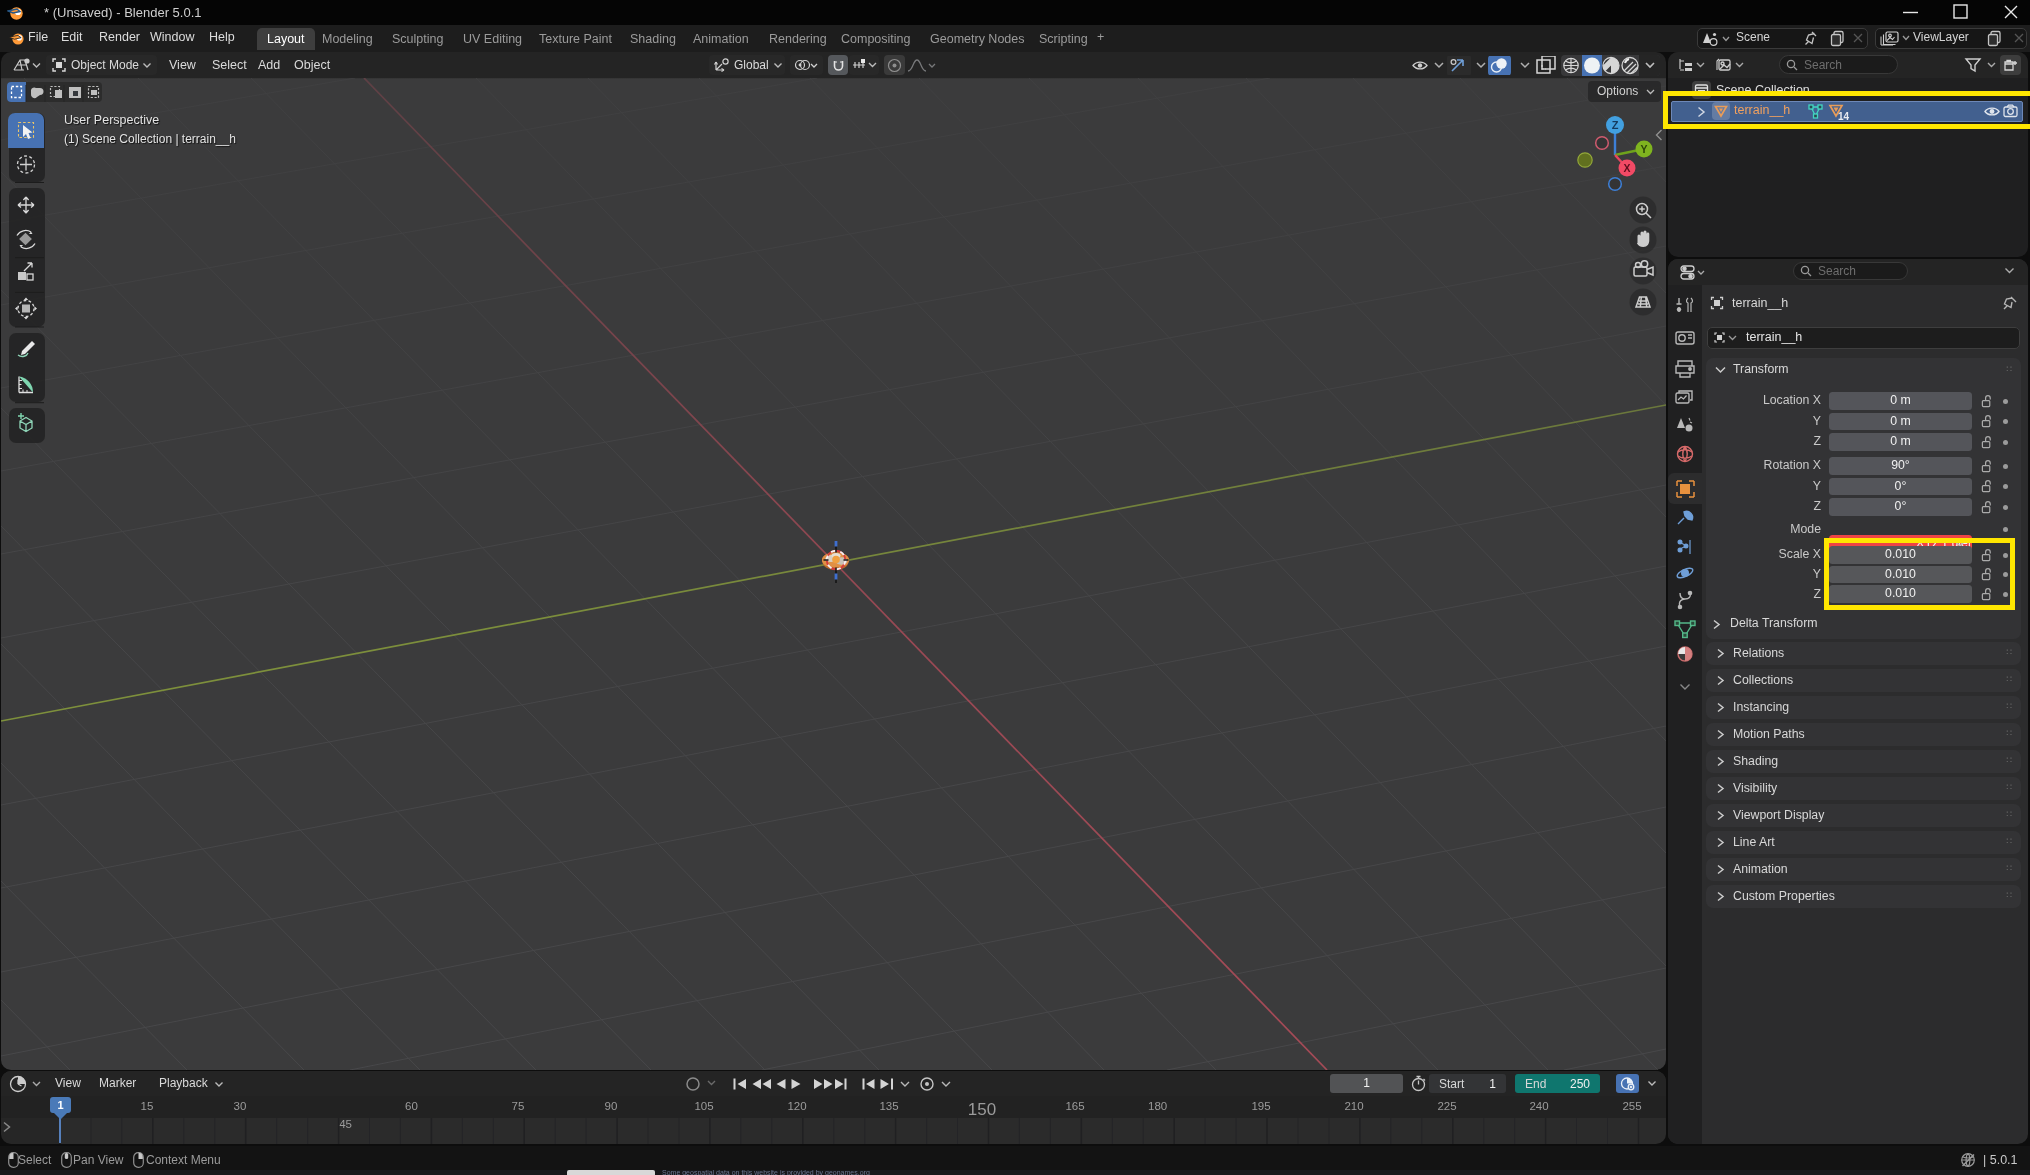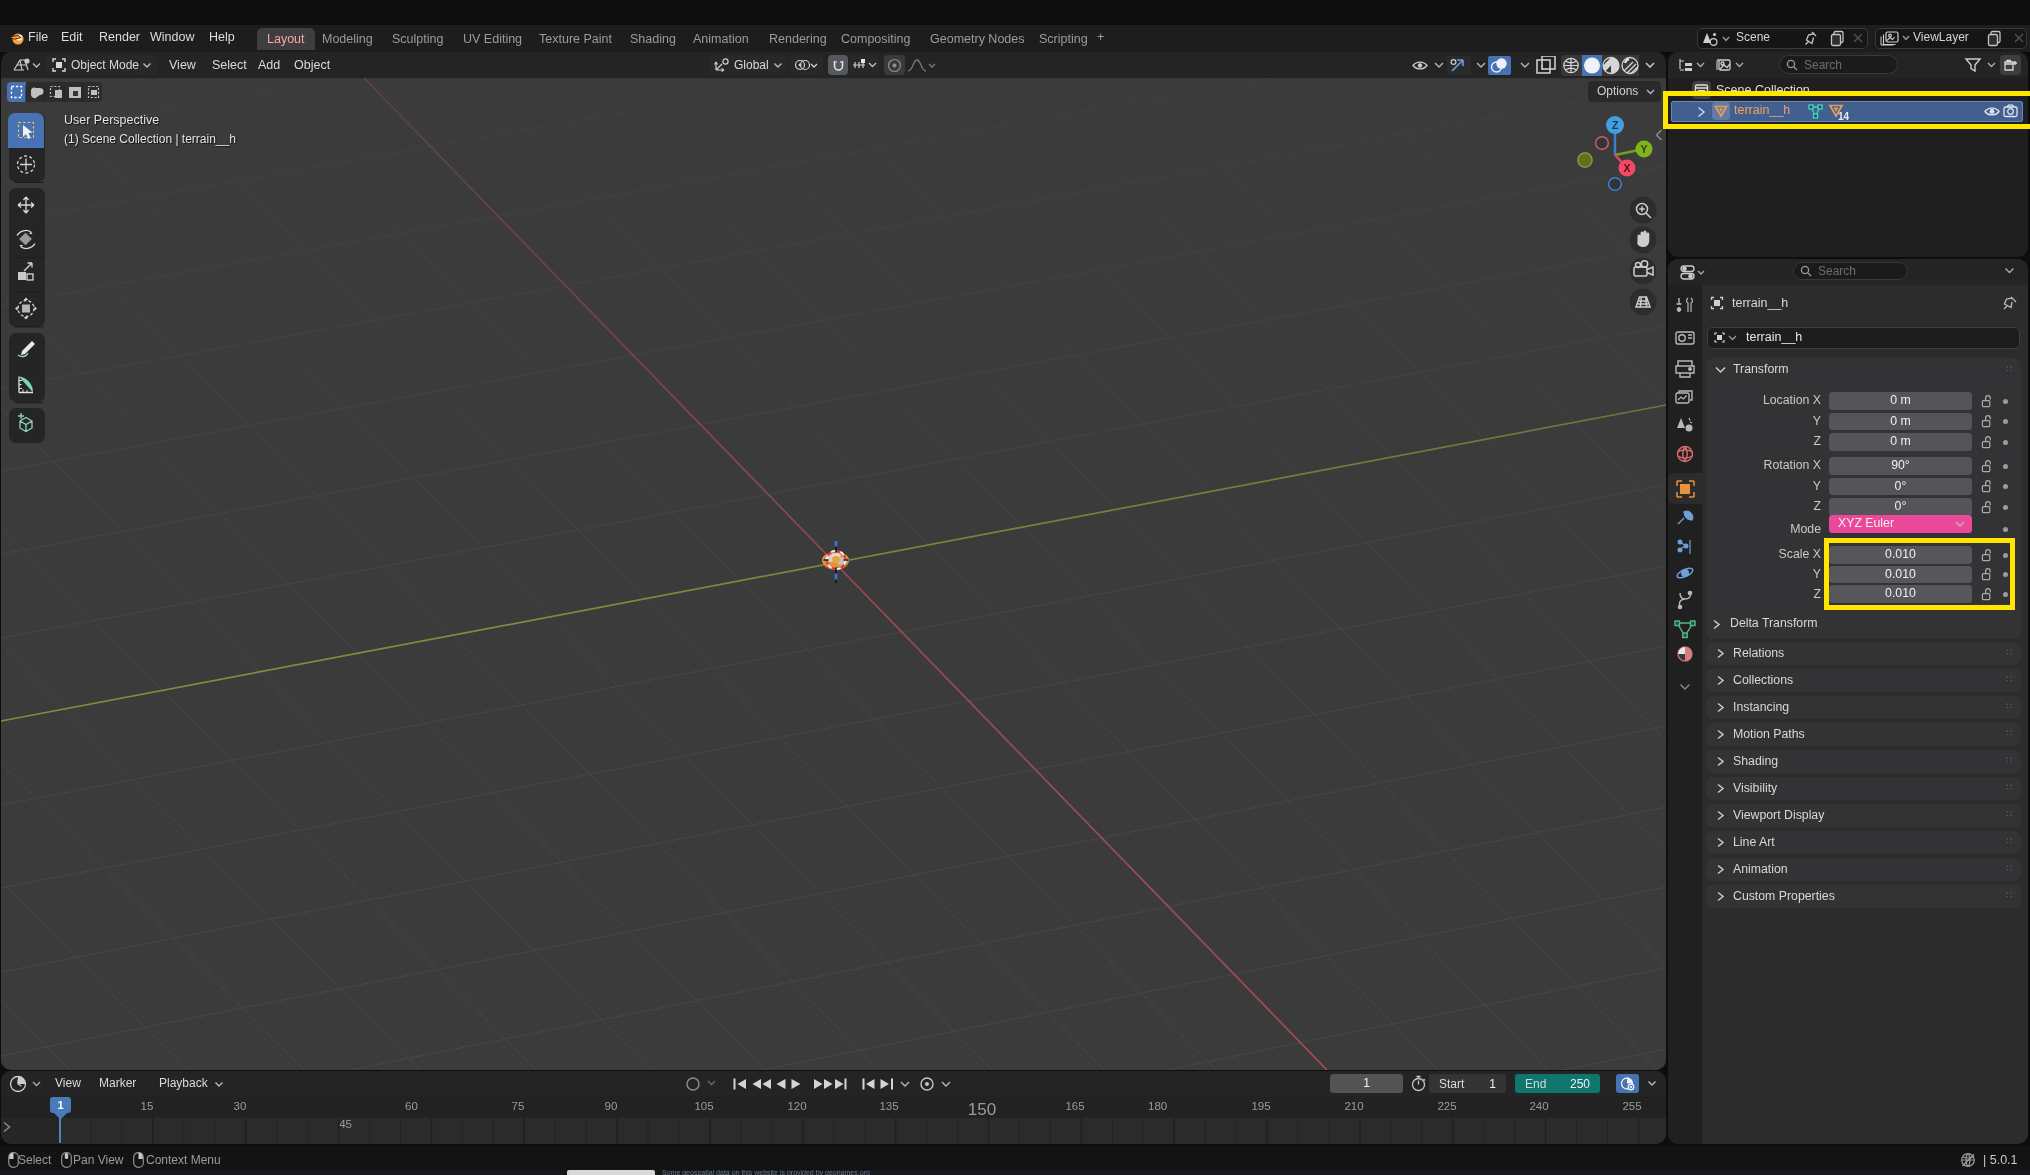--- a/index.html
+++ b/index.html
@@ -4,21 +4,21 @@
 html,body{width:2030px;height:1175px;background:#0d0d0d;font-family:"Liberation Sans",sans-serif;overflow:hidden}
 .abs{position:absolute}
 #stage{position:relative;width:2030px;height:1175px}
 
 #titlebar{left:0;top:0;width:2030px;height:25px;background:#050505;color:#cfcfcf;font-size:13px}
 #titlebar .t{left:44px;top:5px}
 
 #menubar{left:0;top:25px;width:2030px;height:27px;background:#1d1d1d;color:#dcdcdc;font-size:12.5px}
 .mi{position:absolute;top:5px}
 .tab{position:absolute;top:3px;height:22px;line-height:22px;padding:0 10px;border-radius:5px 5px 0 0;color:#9b9b9b}
-.tab.on{background:#3e3e3e;color:#fca5a5}
+.tab.on{background:#3e3e3e;color:#ffffff}
 
 .ed{position:absolute;border-radius:10px;overflow:hidden}
 .edhead{position:absolute;left:0;top:0;right:0;height:26px;background:#242424}
 
 #vped{left:1px;top:52px;width:1665px;height:1018px}
 #vpcanvas{position:absolute;left:0;top:26px;width:1665px;height:992px;background:#3b3b3c}
 .btn{position:absolute;background:#282828;border-radius:4px;color:#d6d6d6;font-size:12px}
 .menutext{position:absolute;color:#dadada;font-size:12.5px}
 
 .toolgrp{position:absolute;left:8px;width:36px;background:rgba(34,34,34,0.85);border-radius:7px}
@@ -29,20 +29,33 @@
 .lbl{position:absolute;color:#c9c9c9;font-size:12.3px;text-align:right;width:110px;left:5px}
 .lock{position:absolute;left:275px;width:12px;height:14px}
 .adot{position:absolute;left:297px;width:5px;height:5px;border-radius:50%;background:#9b9b9b}
 
 .ybox{position:absolute;border:5px solid #ffe600;z-index:60}
 svg{display:block}
 </style></head>
 <body>
 <div id="stage">
 
+<div class="abs" id="titlebar">
+  <svg class="abs" style="left:7px;top:3px" width="19" height="19" viewBox="0 0 19 19">
+        <circle cx="9.5" cy="10.5" r="6.2" fill="#ff9b39"></circle>
+        <circle cx="11" cy="9" r="3.1" fill="#fff"></circle>
+        <path d="M1 8 L10 6 L13 8.5 L6 10 Z" fill="#ff9b39" stroke="#265787" stroke-width="1.4"></path>
+      </svg>
+  <div class="abs t">* (Unsaved) - Blender 5.0.1</div>
+  <svg class="abs" style="left:1893px;top:0" width="137" height="25" viewBox="0 0 137 25" fill="none" stroke="#e8e8e8" stroke-width="1.4">
+        <path d="M10 12.5 h15"></path>
+        <rect x="61" y="5" width="13" height="13"></rect>
+        <path d="M112 6 l12 12 M124 6 l-12 12"></path>
+      </svg>
+</div>
 
 <div class="abs" id="menubar">
   <svg class="abs" style="left:8px;top:5px" width="20" height="17" viewBox="0 0 20 17">
         <circle cx="10" cy="9" r="5.6" fill="#ff9b39"></circle>
         <circle cx="11.3" cy="7.7" r="2.8" fill="#fff"></circle>
         <path d="M1 7.2 L10 5.4 L13.2 7.7 L6.5 9.2 Z" fill="#ff9b39" stroke="#1d1d1d" stroke-width="0.8"></path>
       </svg>
   <div class="mi" style="left:28px">File</div>
   <div class="mi" style="left:61px">Edit</div>
   <div class="mi" style="left:99px">Render</div>
@@ -549,21 +562,21 @@
           <div class="fld" style="top:54.5px">0 m</div>
       <div class="lbl" style="top:76px">Z</div>
           <div class="fld" style="top:75px">0 m</div>
       <div class="lbl" style="top:100px">Rotation X</div>
           <div class="fld" style="top:99px">90°</div>
       <div class="lbl" style="top:120.5px">Y</div>
           <div class="fld" style="top:119.5px">0°</div>
       <div class="lbl" style="top:141px">Z</div>
           <div class="fld" style="top:140px">0°</div>
       <div class="lbl" style="top:163.5px">Mode</div>
-          <div class="fld" style="top:157px;background:#ec4899;text-align:left;padding-left:9px">XYZ Euler<svg style="position:absolute;right:7px;top:6px" width="10" height="7" viewBox="0 0 10 7" fill="none" stroke="#bbb" stroke-width="1.4">
+          <div class="fld" style="top:177px;background:#ef4444;text-align:right;padding-left:9px">XYZ Euler<svg style="position:absolute;right:7px;top:6px" width="10" height="7" viewBox="0 0 10 7" fill="none" stroke="#bbb" stroke-width="1.4">
               <path d="M1 1 l4 4 4-4"></path>
             </svg></div>
       <div class="lbl" style="top:189px">Scale X</div>
           <div class="fld" style="top:188px;background:#56575a">0.010</div>
       <div class="lbl" style="top:208.5px">Y</div>
           <div class="fld" style="top:207.5px;background:#56575a">0.010</div>
       <div class="lbl" style="top:229px">Z</div>
           <div class="fld" style="top:227px;background:#56575a">0.010</div>
       <svg class="abs" style="left:6px;top:261px" width="9" height="11" viewBox="0 0 9 11" fill="none" stroke="#ccc" stroke-width="1.5">
             <path d="M2 1.5 L7 5.5 L2 9.5"></path>

